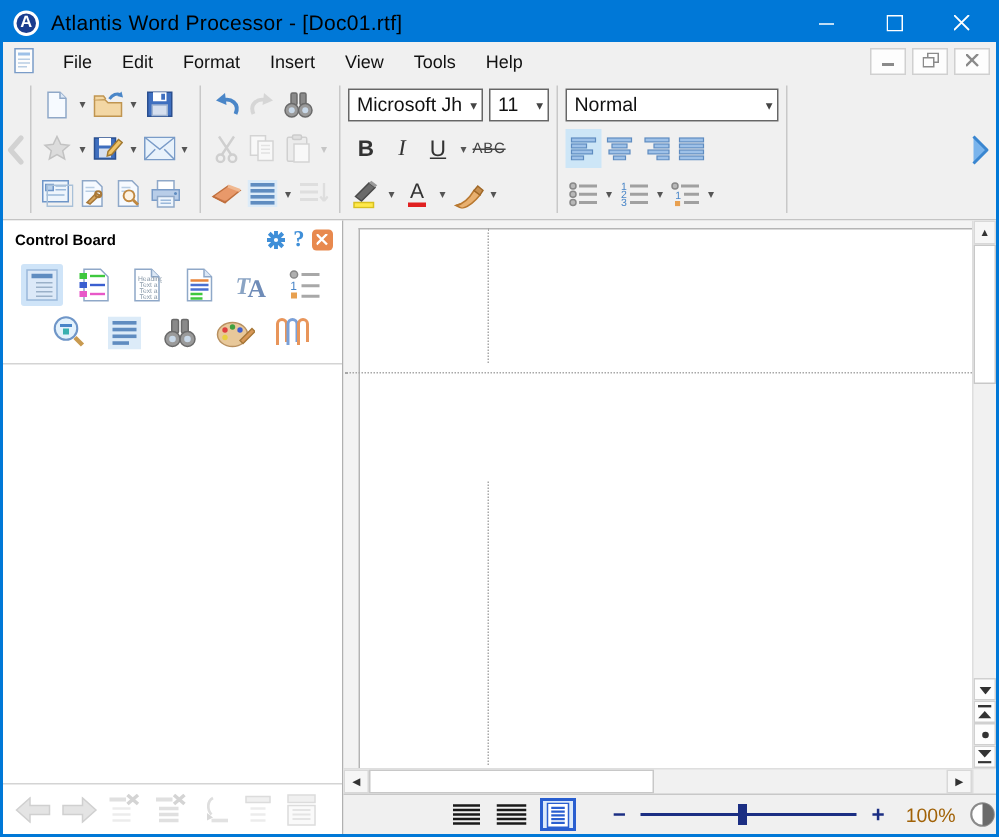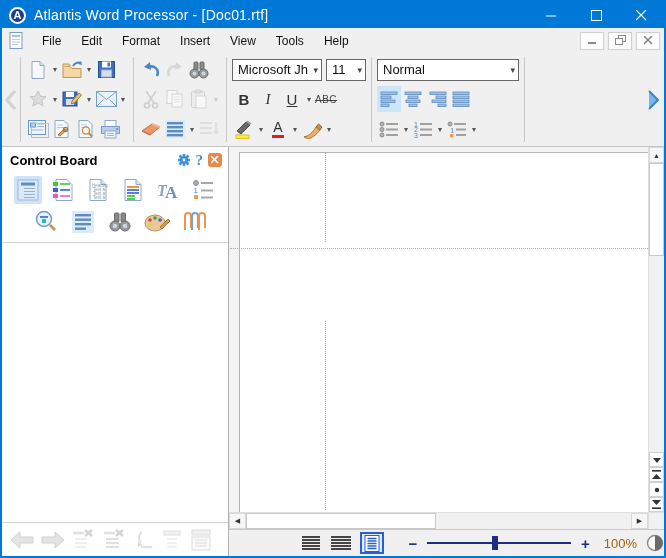--- a/index.html
+++ b/index.html
@@ -6,21 +6,21 @@
   html,body { background:#666; }
   body { font-family:"Liberation Sans", sans-serif; }
   .window { width:666px; height:558px; border:2px solid #0078D7; background:#f0f0f0;
             display:flex; flex-direction:column; position:relative; overflow:hidden; }
 
   
   .titlebar { height:26px; background:#0078D7; display:flex; align-items:center; flex:0 0 auto; }
   .app-icon { width:17px; height:17px; border-radius:50%; background:#1a3d8f; border:2px solid #fff;
               color:#fff; font-size:11px; font-weight:bold; display:flex; align-items:center; justify-content:center;
               margin:0 8px 0 7px; line-height:1; }
-  .title-text { color:#ffffff; font-size:14px; letter-spacing:.2px; }
+  .title-text { color:#000000; font-size:14px; letter-spacing:.2px; }
   .caption-btns { margin-left:auto; display:flex; height:100%; }
   .cap-btn { width:45px; height:100%; display:flex; align-items:center; justify-content:center; }
 
   
   .menubar { height:25px; background:#f0f0f0; display:flex; align-items:center; padding-left:5px; flex:0 0 auto; }
   .menu-doc-icon { margin:0 8px 0 2px; display:flex; }
   .menu-item { font-size:12px; color:#111; padding:3px 10px; }
   .mdi-btns { margin-left:auto; display:flex; gap:4px; padding-right:4px; }
   .mdi-btn { width:24px; height:18px; border:1px solid #d0d0d0; background:#fdfdfd;
              display:flex; align-items:center; justify-content:center; }
@@ -43,21 +43,21 @@
   .b { font-weight:bold; } .i { font-style:italic; font-family:"Liberation Serif",serif; }
   .u { text-decoration:underline; } .abc { font-size:10px; text-decoration:line-through; color:#444; letter-spacing:.5px;}
   .fontcolor { font-size:14px; color:#333; border-bottom:3px solid #e02020; line-height:1.1; padding:0 1px; }
 
   
   .main { flex:1; display:flex; min-height:0; }
 
   .panel { width:227px; flex:0 0 auto; background:#fff; border-right:1px solid #b0b0b0;
            display:flex; flex-direction:column; }
   .panel-header { height:24px; display:flex; align-items:center; padding:2px 6px 0 8px; }
-  .panel-title { font-size:13px; font-weight:bold; color:#000;text-align:center; }
+  .panel-title { font-size:10px; font-weight:bold; color:#000;text-align:center; }
   .panel-header-icons { margin-left:auto; display:flex; align-items:center; gap:5px; }
   .help-q { color:#3f8fd8; font-weight:bold; font-size:15px; font-family:"Liberation Serif",serif; }
   .cb-close { width:14px; height:14px; background:#e8894e; border-radius:3px; display:flex; align-items:center; justify-content:center; }
   .panel-tabs1 { display:flex; gap:7px; padding:5px 4px 2px 12px; }
   .panel-tabs2 { display:flex; gap:9px; padding:2px 4px 6px 30px; }
   .ptab { width:28px; height:28px; display:flex; align-items:center; justify-content:center; border-radius:2px; }
   .ptab.selected { background:#cfe4f8; }
   .panel-divider { border-top:1px solid #d4d4d4; }
   .noheading { color:#a6a6a6; font-size:14px; padding:16px 8px; }
   .panel-spacer { flex:1; }

